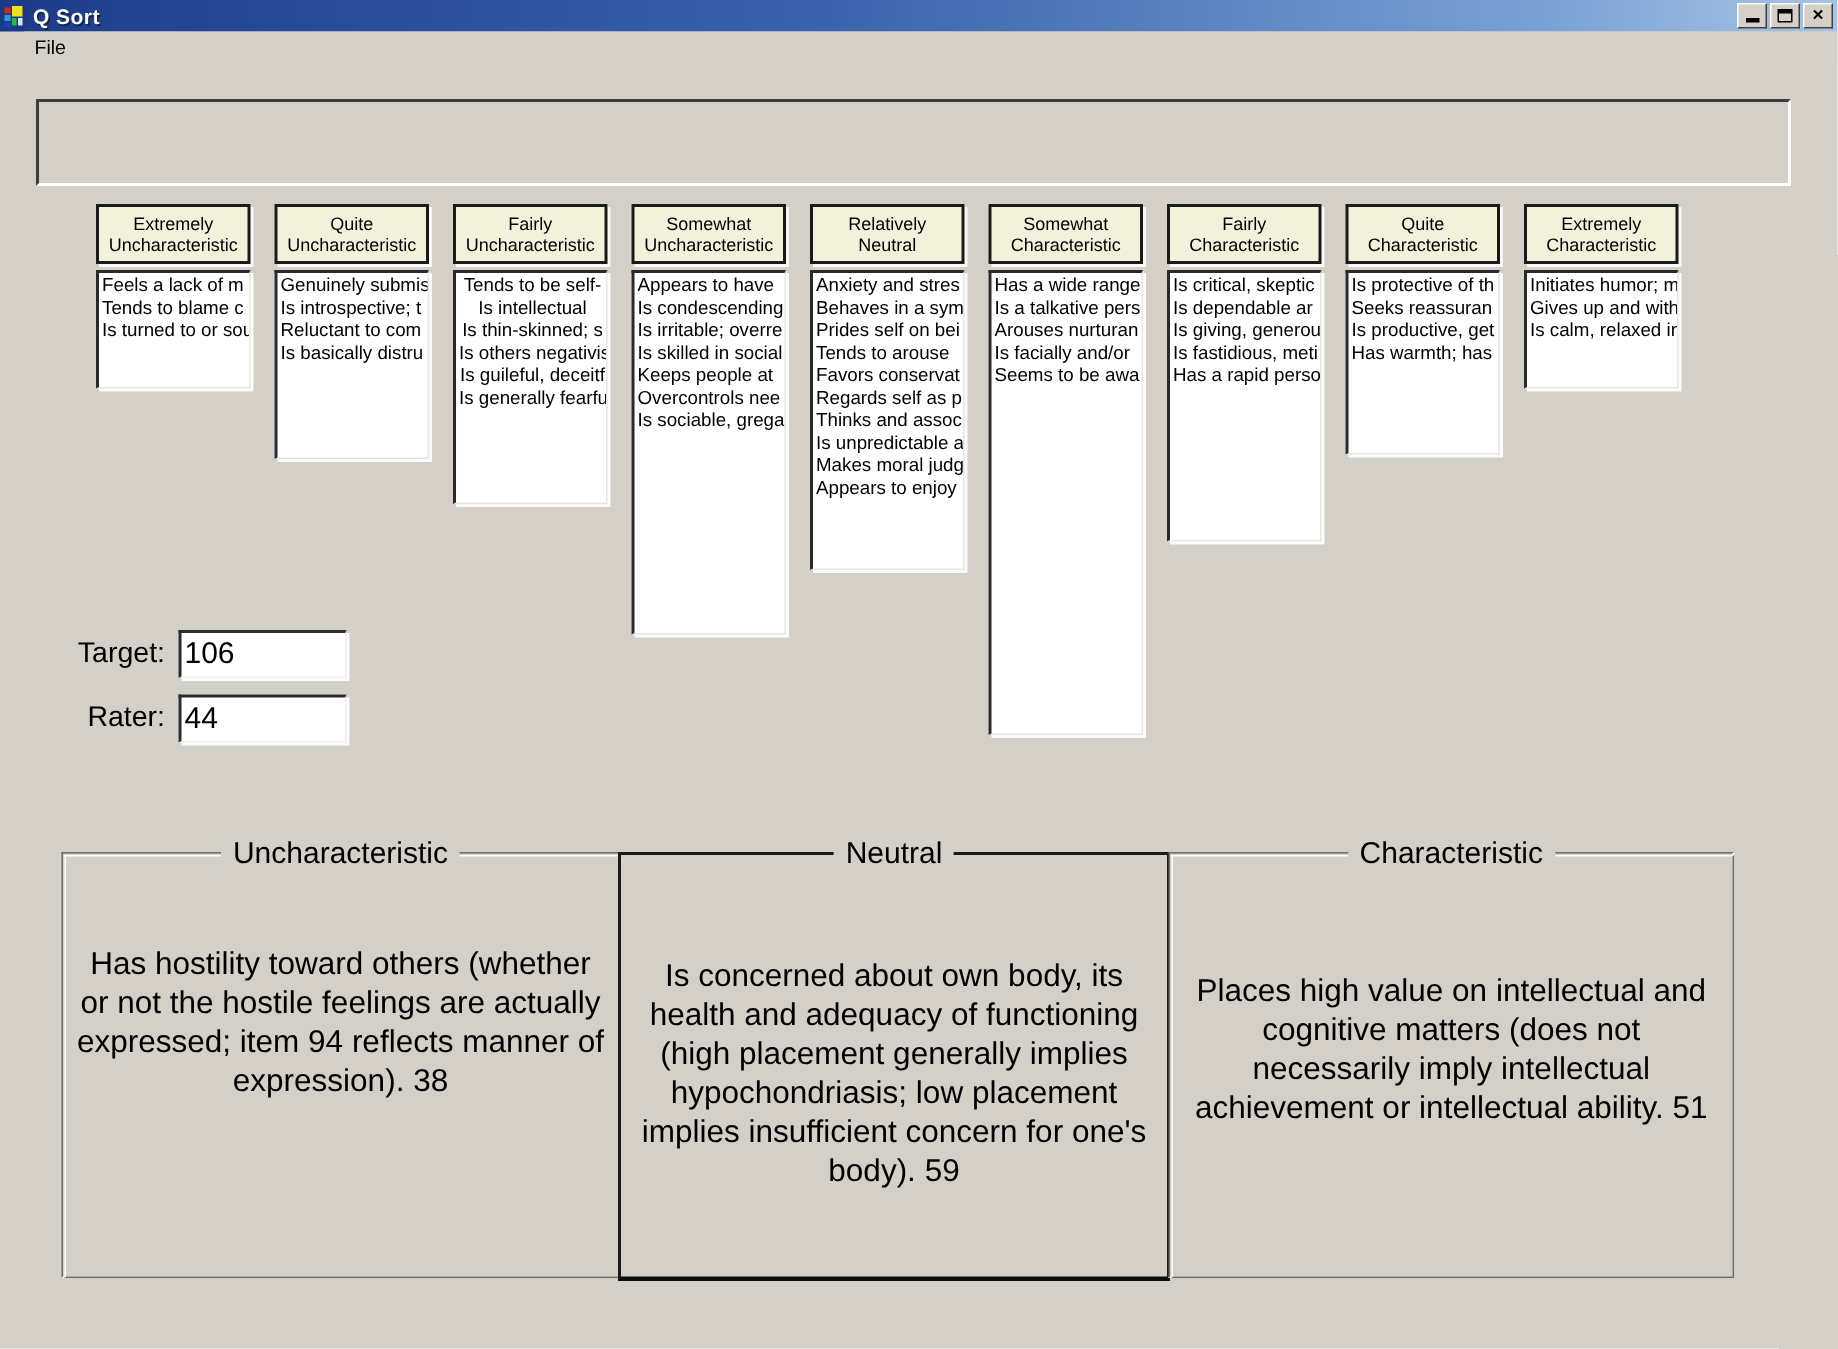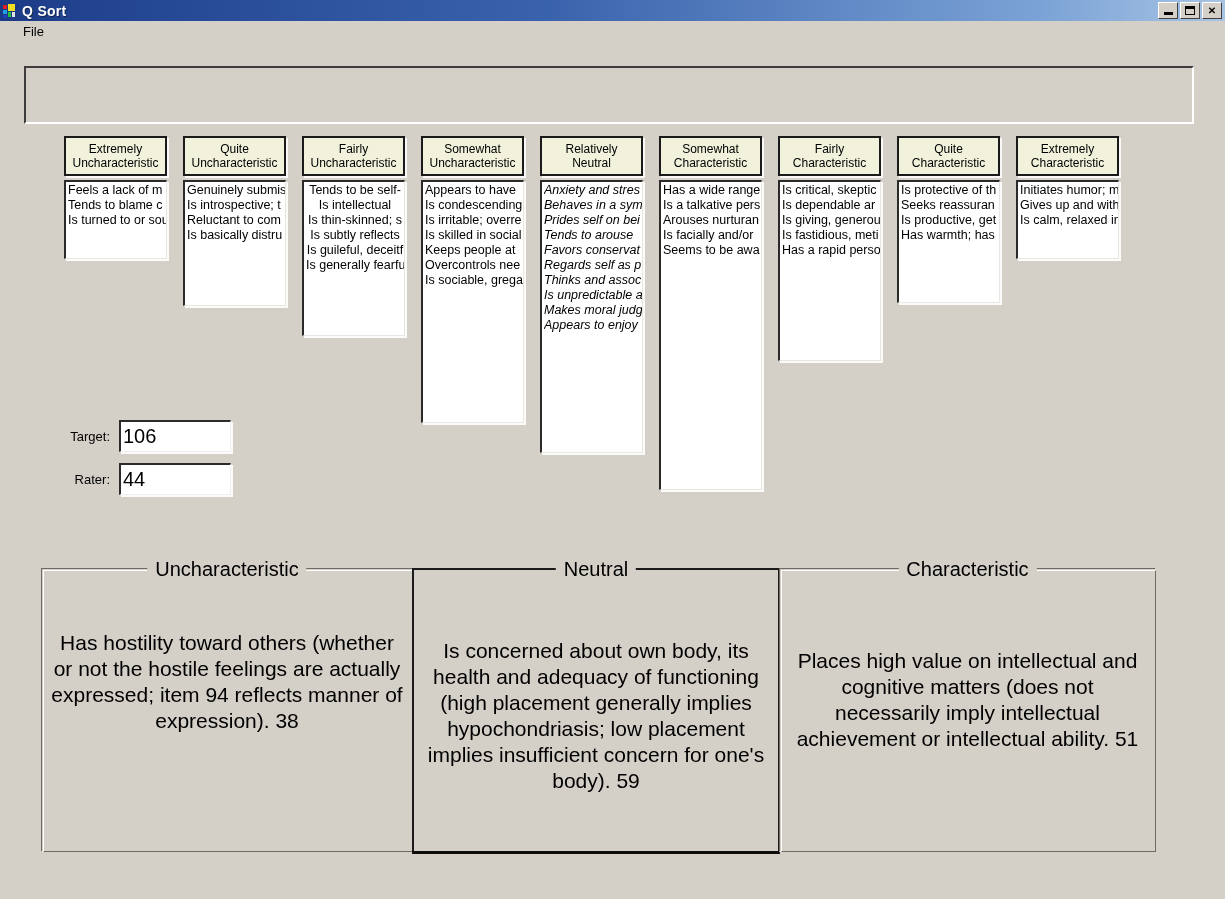--- a/index.html
+++ b/index.html
@@ -177,21 +177,21 @@
     cursor: default;
   }
 
   
   .field-row {
     position: absolute;
     display: flex;
     align-items: center;
   }
   .field-label {
-    font-size: 13px;
+    font-size: 19px;
     color: #000;
     text-align: right;
     width: 92px;
     margin-right: 9px;
     cursor: default;
   }
   .field-input {
     width: 112px;
     height: 32px;
     background: #ffffff;
@@ -334,21 +334,21 @@
 
       <div class="column" style="left:302px; width:103px;">
         <div class="col-header">
           <span>Fairly</span>
           <span>Uncharacteristic</span>
         </div>
         <div class="col-list" style="height:156px;text-align:center;">
           <div class="list-item">Tends to be self-</div>
           <div class="list-item">Is intellectual</div>
           <div class="list-item">Is thin-skinned; s</div>
-          <div class="list-item">Is subtly reflects</div>
+          <div class="list-item">Is others negativis</div>
           <div class="list-item">Is guileful, deceitf</div>
           <div class="list-item">Is generally fearfu</div>
         </div>
       </div>
 
       <div class="column" style="left:421px; width:103px;">
         <div class="col-header">
           <span>Somewhat</span>
           <span>Uncharacteristic</span>
         </div>
@@ -361,21 +361,21 @@
           <div class="list-item">Overcontrols nee</div>
           <div class="list-item">Is sociable, grega</div>
         </div>
       </div>
 
       <div class="column" style="left:540px; width:103px;">
         <div class="col-header">
           <span>Relatively</span>
           <span>Neutral</span>
         </div>
-        <div class="col-list" style="height:273px;font-style:italic;">
+        <div class="col-list" style="height:200px;">
           <div class="list-item">Anxiety and stres</div>
           <div class="list-item">Behaves in a sym</div>
           <div class="list-item">Prides self on bei</div>
           <div class="list-item">Tends to arouse</div>
           <div class="list-item">Favors conservat</div>
           <div class="list-item">Regards self as p</div>
           <div class="list-item">Thinks and assoc</div>
           <div class="list-item">Is unpredictable a</div>
           <div class="list-item">Makes moral judg</div>
           <div class="list-item">Appears to enjoy</div>

